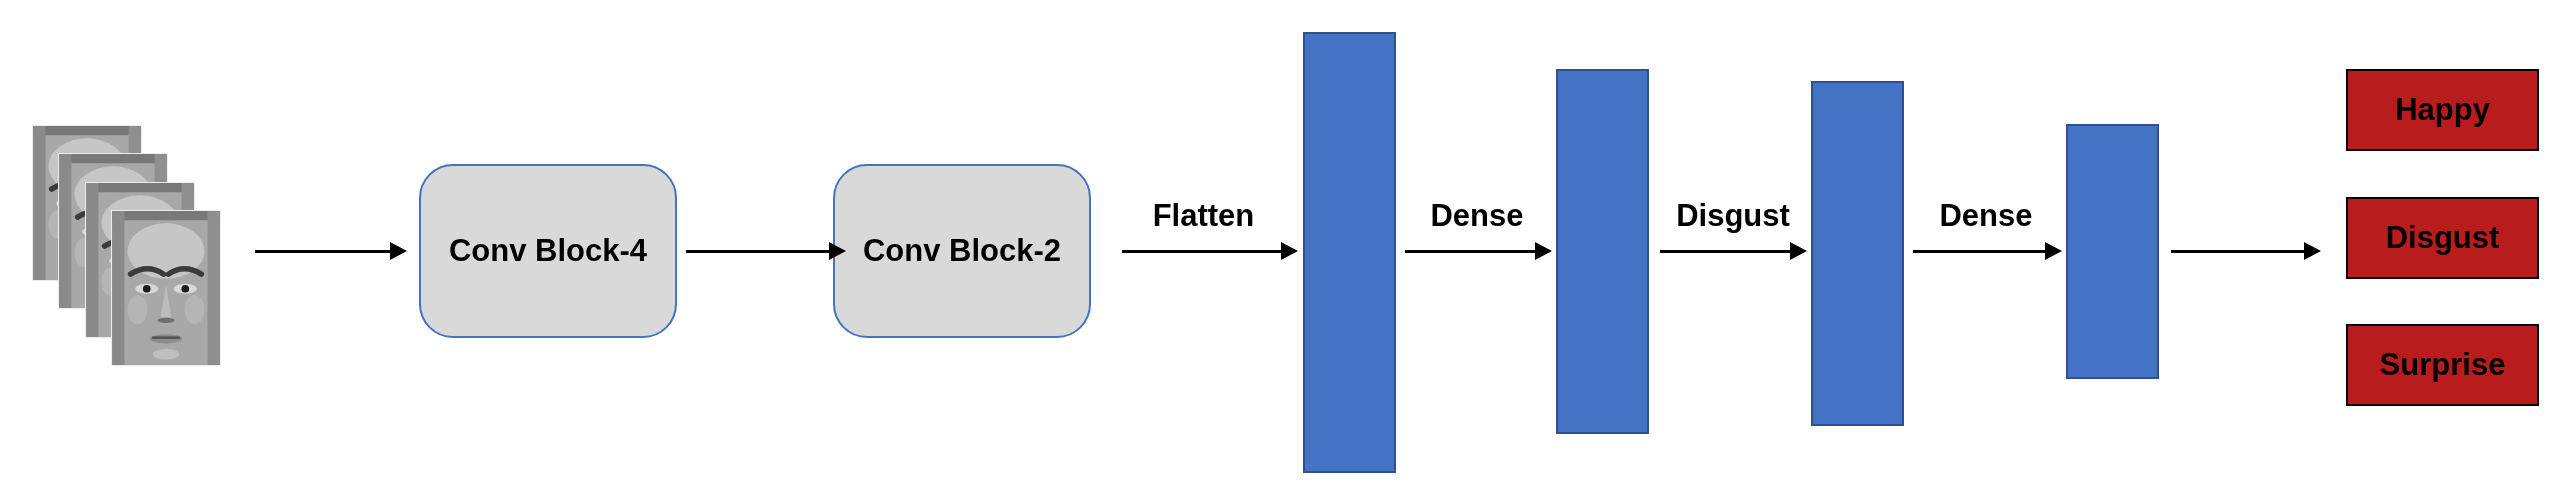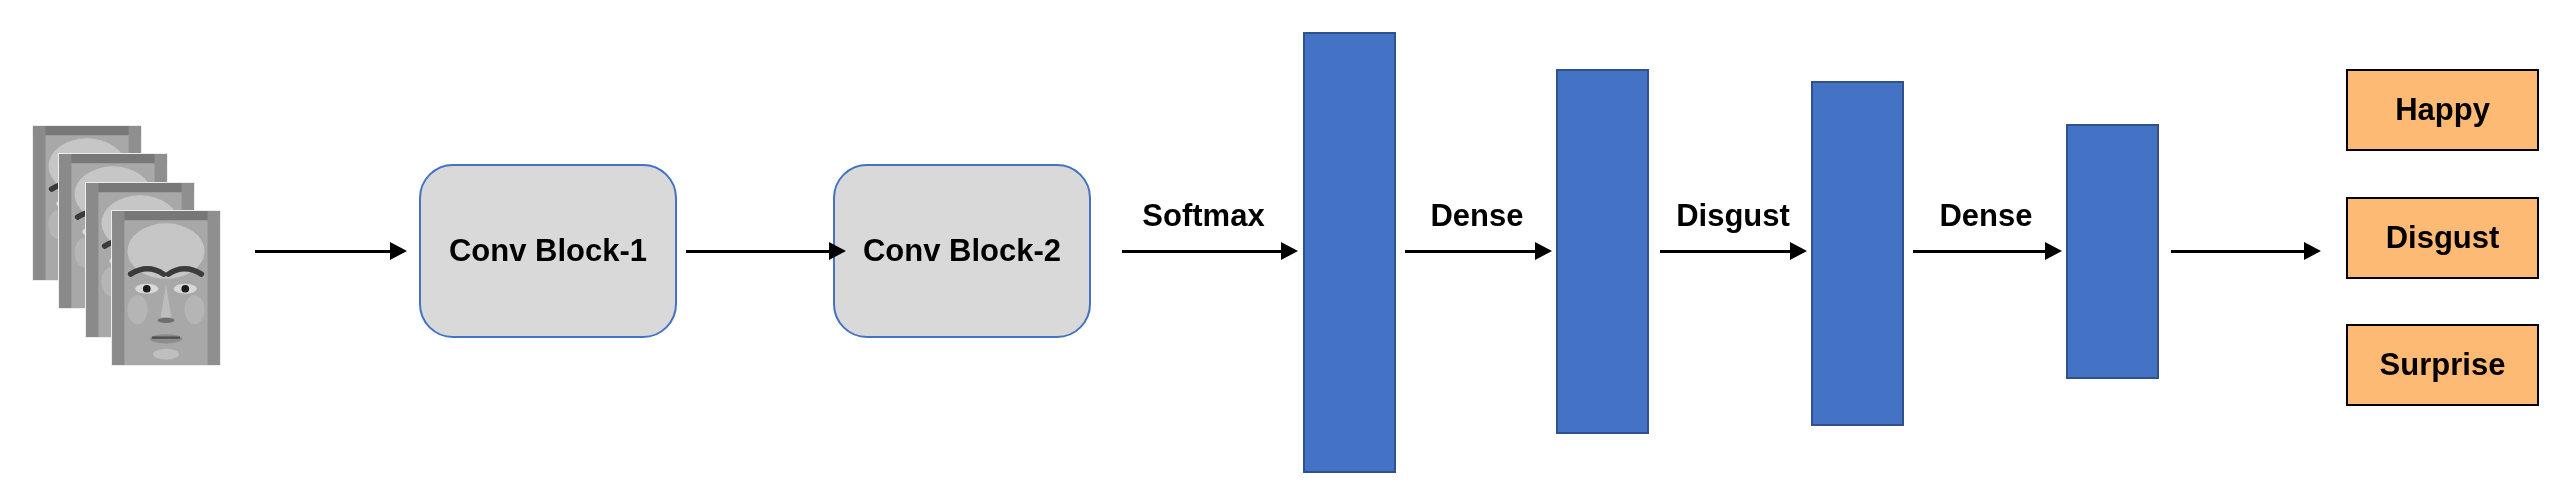--- a/index.html
+++ b/index.html
@@ -10,21 +10,21 @@
   *,*::before,*::after{box-sizing:border-box;}
   .face{position:absolute;width:108px;height:154px;outline:0.8px solid #ececec;}
   .conv{
     position:absolute;width:258px;height:174px;background:#d9d9d9;
     border:2.3px solid #4472c4;border-radius:34px;
     display:flex;align-items:center;justify-content:center;
     font-size:31px;font-weight:700;letter-spacing:0px;
   }
   .bar{position:absolute;background:#4472c4;border:2.3px solid #2f528f;}
   .out{
-    position:absolute;width:193px;height:82px;background:#fdba74;border:2.3px solid #000;
+    position:absolute;width:193px;height:82px;background:#b91c1c;border:2.3px solid #000;
     display:flex;align-items:center;justify-content:center;font-size:31px;font-weight:700;
   }
   .arrow{position:absolute;height:3.1px;background:#000;}
   .arrow::after{
     content:"";position:absolute;right:-17px;top:-7.7px;width:0;height:0;
     border-left:17px solid #000;border-top:9.3px solid transparent;border-bottom:9.3px solid transparent;
   }
   .lbl{position:absolute;font-size:31px;font-weight:700;text-align:center;line-height:39px;height:39px;}
 </style>
 </head>
@@ -66,40 +66,40 @@
       </svg>
     <svg class="face" viewBox="0 0 140 200" style="left:86px;top:183px">
         <use href="#face-art"></use>
       </svg>
     <svg class="face" viewBox="0 0 140 200" style="left:112px;top:211px">
         <use href="#face-art"></use>
       </svg>
   </div>
 
   <div class="conv" style="left:419px;top:164px">
-    <span>Conv Block-1</span>
+    <span>Conv Block-4</span>
   </div>
   <div class="conv" style="left:833px;top:164px">
     <span>Conv Block-2</span>
   </div>
 
   <div class="bar" style="left:1303px;top:32px;width:93px;height:441px"></div>
   <div class="bar" style="left:1556px;top:69px;width:93px;height:365px"></div>
   <div class="bar" style="left:1811px;top:81px;width:93px;height:345px"></div>
   <div class="bar" style="left:2066px;top:124px;width:93px;height:255px"></div>
 
   <div class="arrow" style="left:255px;top:250px;width:135px"></div>
   <div class="arrow" style="left:686px;top:250px;width:143px"></div>
   <div class="arrow" style="left:1122px;top:250px;width:159px"></div>
   <div class="arrow" style="left:1405px;top:250px;width:130px"></div>
   <div class="arrow" style="left:1660px;top:250px;width:130px"></div>
   <div class="arrow" style="left:1913px;top:250px;width:132px"></div>
   <div class="arrow" style="left:2171px;top:250px;width:133px"></div>
 
-  <div class="lbl" style="left:1111px;top:196px;width:185px">Softmax</div>
+  <div class="lbl" style="left:1111px;top:196px;width:185px">Flatten</div>
   <div class="lbl" style="left:1396px;top:196px;width:162px">Dense</div>
   <div class="lbl" style="left:1650px;top:196px;width:166px">Disgust</div>
   <div class="lbl" style="left:1905px;top:196px;width:162px">Dense</div>
 
   <div class="out" style="left:2346px;top:69px">
     <span>Happy</span>
   </div>
   <div class="out" style="left:2346px;top:324px">
     <span>Surprise</span>
   </div>

